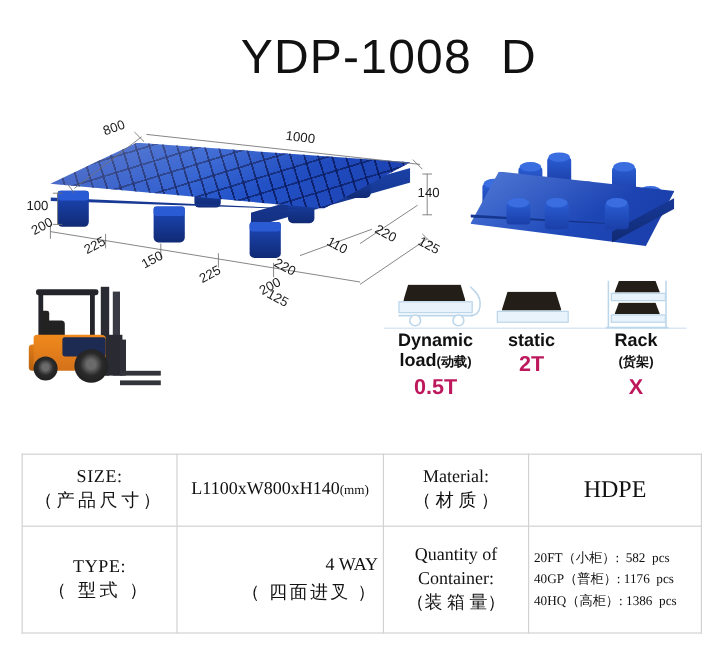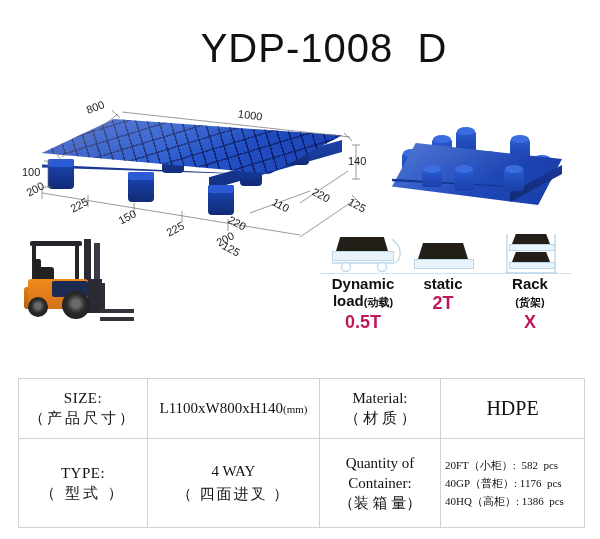--- a/index.html
+++ b/index.html
@@ -380,21 +380,21 @@
   }
   .qty {
     font-family: "Liberation Mono", monospace;
     font-size: 11px;
     line-height: 18px;
     text-align: left;
     padding-left: 20px;
   }
   .qty-row { white-space: pre; }
   .type-val {
-    text-align: center;
+    text-align: right;
     font-family: "Liberation Mono", monospace;
     font-size: 15px;
     line-height: 23px;
   }
   .type-val .cn { letter-spacing: 2px; }
 </style>
 </head>
 <body>
 
 <div class="title">YDP-1008  D</div>

